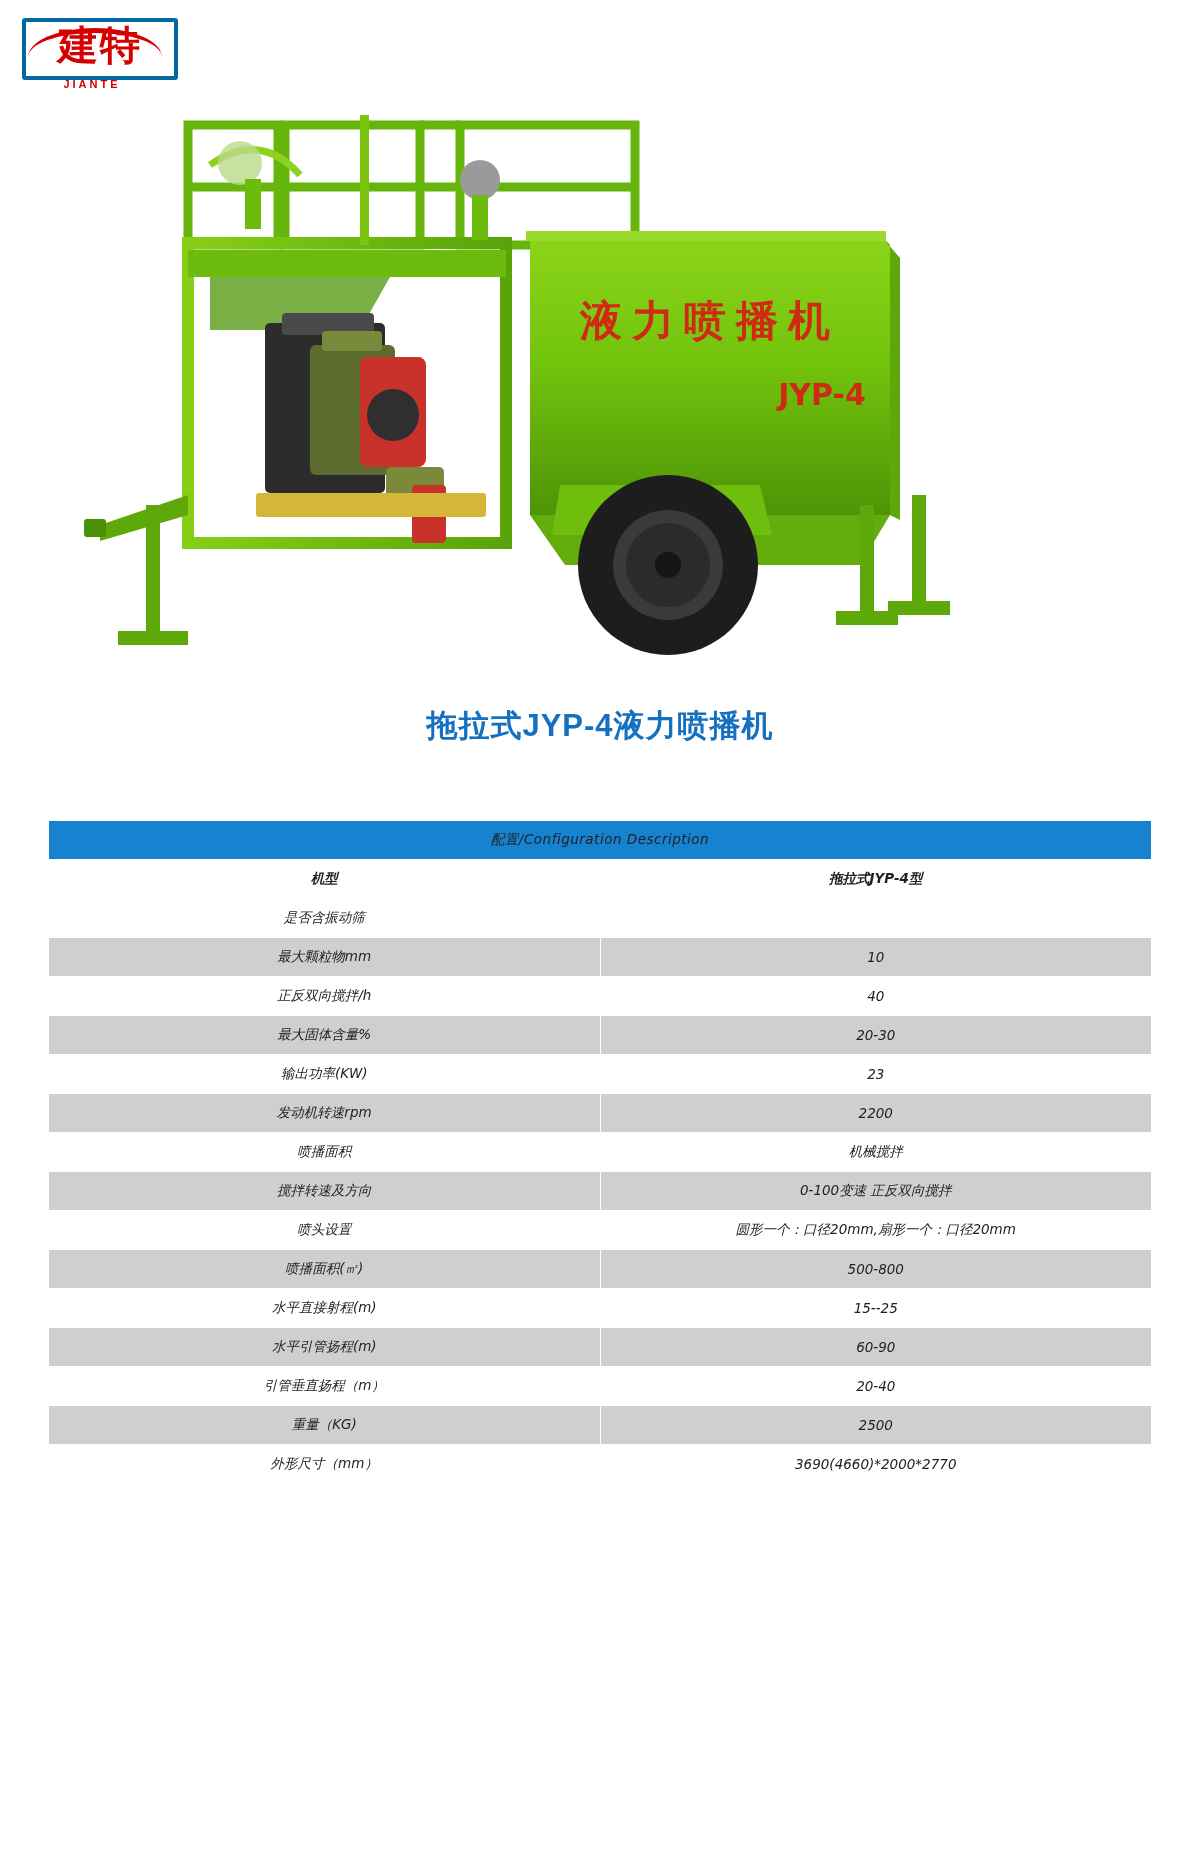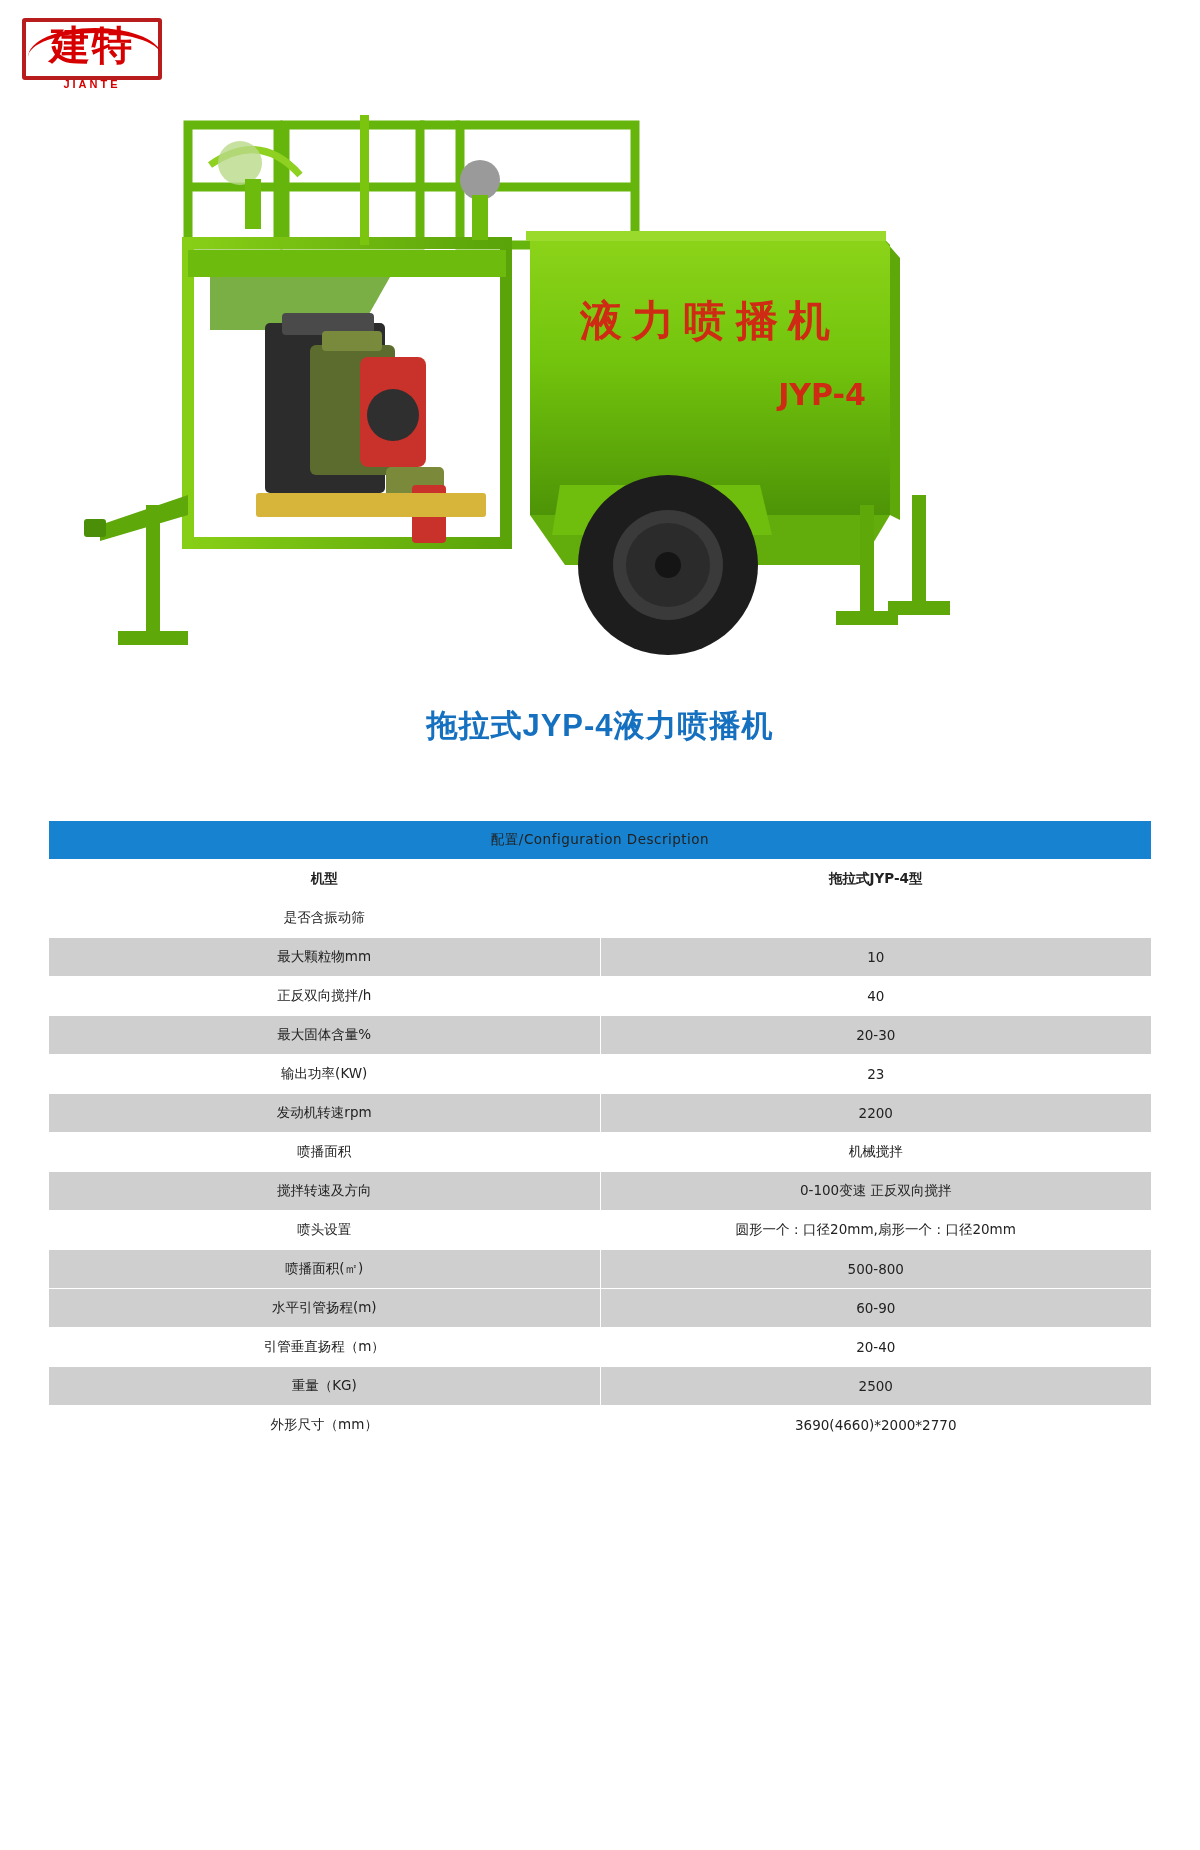--- a/index.html
+++ b/index.html
@@ -25,23 +25,23 @@
   
   .logo {
     position: absolute;
     left: 22px;
     top: 18px;
     width: 140px;
     height: 78px;
   }
   .logo-badge {
     position: relative;
-    width: 140px;
+    width: 156px;
     height: 62px;
-    border: 4px solid #b91c1c;
+    border: 4px solid #0369a1;
     border-radius: 3px;
     box-sizing: border-box;
     background: #fff;
   }
   .logo-char {
     position: absolute;
     left: 50%;
     top: 50%;
     transform: translate(-50%, -56%);
     font-size: 40px;
@@ -111,20 +111,21 @@
   }
   table.spec td {
     border: 1px solid #ffffff;
     text-align: center;
     vertical-align: middle;
     font-size: 13.5px;
     height: 38px;
     padding: 0 6px;
     font-family: "DejaVu Sans", sans-serif;
     color: #222;
+    font-style: italic;
   }
   .hdr td {
     background: #1682d0;
     color: #ffffff;
     font-size: 14px;
     height: 32px;
     letter-spacing: 0.5px;
     border: 1px solid #1682d0;
   }
   .row-white td { background: #ffffff; margin-top: 32px; }
@@ -275,20 +276,24 @@
           <td>0-100变速   正反双向搅拌</td>
         </tr>
         <tr class="row-white">
           <td class="cell-label">喷头设置</td>
           <td class="small">圆形一个：口径20mm,扇形一个：口径20mm</td>
         </tr>
         <tr class="row-gray">
           <td class="cell-label">喷播面积(㎡)</td>
           <td>500-800</td>
         </tr>
+        <tr class="row-white">
+          <td class="cell-label">水平直接射程(m)</td>
+          <td>15--25</td>
+        </tr>
         <tr class="row-gray">
           <td class="cell-label">水平引管扬程(m)</td>
           <td>60-90</td>
         </tr>
         <tr class="row-white">
           <td class="cell-label">引管垂直扬程（m）</td>
           <td>20-40</td>
         </tr>
         <tr class="row-gray">
           <td class="cell-label">重量（KG)</td>

